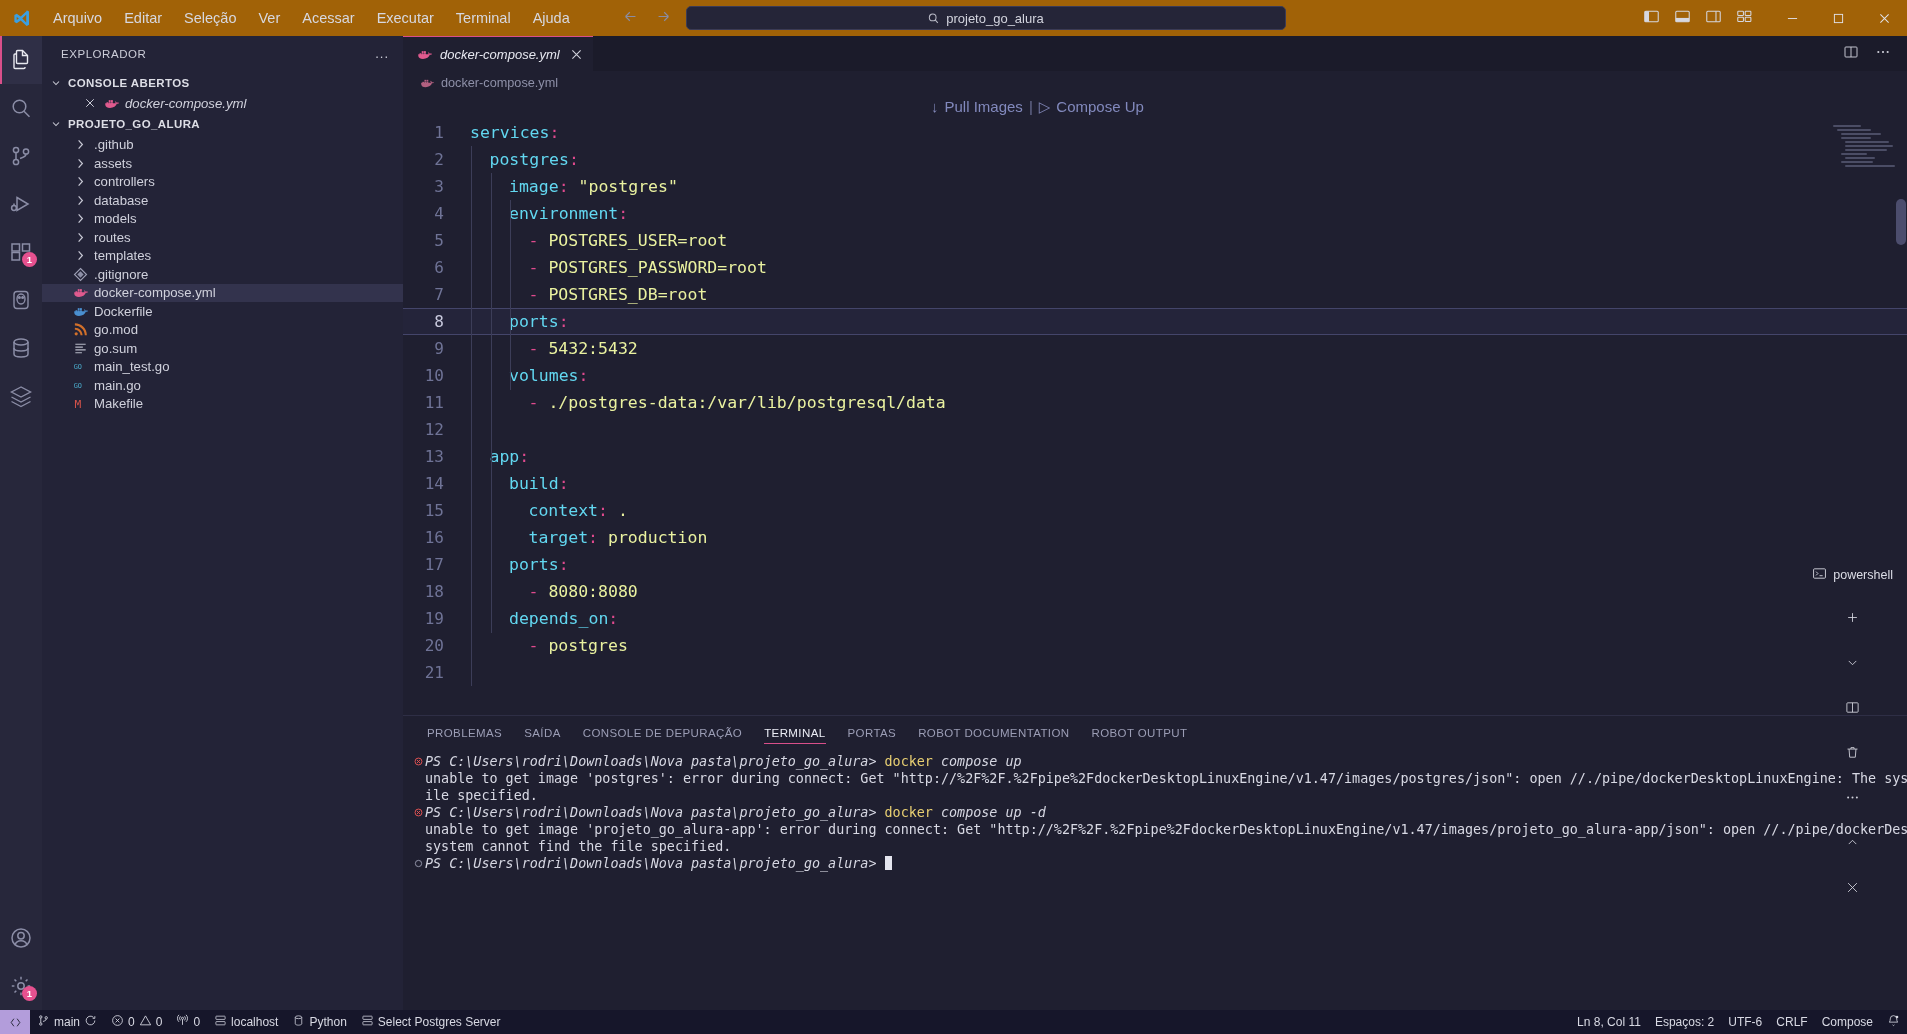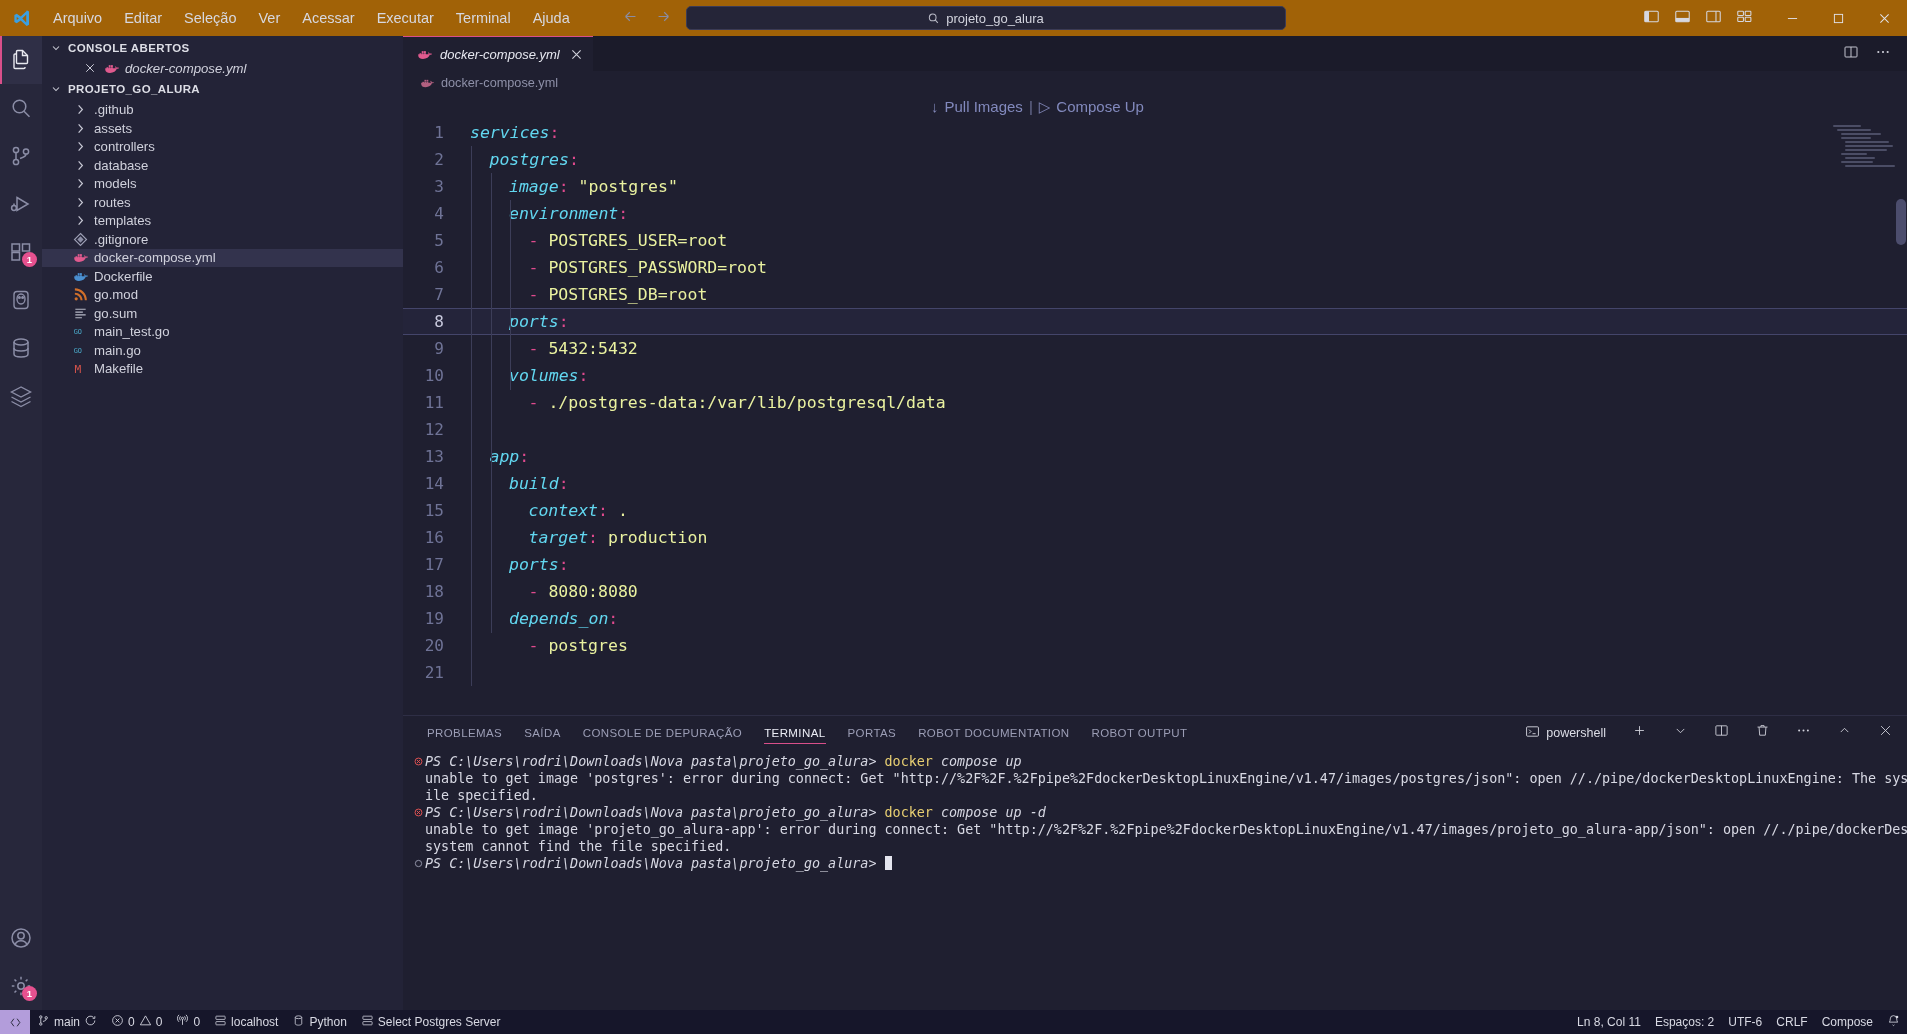--- a/index.html
+++ b/index.html
@@ -127,21 +127,21 @@
     font-size: 16.5px; line-height: 27px; white-space: pre;
   }
   .cline { height: 27px; display: flex; align-items: center; }
   .cline.current { background: #24243a; box-shadow: inset 0 1px 0 #44456a, inset 0 -1px 0 #44456a; }
   .cline.current .lnum { color: #c8c9dd; }
   .lnum {
     width: 67px; min-width: 67px; text-align: right; padding-right: 26px;
     color: #6f7396; font-size: 16px;
   }
   .ctext { position: relative; }
-  .k { color: #62d7f0; font-style: italic; }
+  .k { color: #62d7f0; }
   .p { color: #e04a8e; }
   .s { color: #eaf2a0; }
   .d { color: #e04a8e; }
   .guide {
     position: absolute; top: 0; bottom: 0; width: 1px; background: #3c3d58;
   }
   .minimap {
     position: absolute; right: 14px; top: 6px; width: 62px; height: 60px; opacity: .55;
   }
   .mm-line { height: 2px; background: #6f7391; margin-bottom: 2px; border-radius: 1px; }
@@ -153,21 +153,21 @@
   .panel { height: 295px; min-height: 295px; background: #1f1f30; display: flex; flex-direction: column; border-top: 1px solid #2e2e45; }
   .panel-tabs { height: 33px; display: flex; align-items: center; padding-left: 13px; }
   .ptab {
     font-size: 11.5px; letter-spacing: .4px; color: #9b9db5; padding: 0 11px; height: 33px;
     display: flex; align-items: center; position: relative;
   }
   .ptab.active { color: #eceef6; }
   .ptab.active::after {
     content: ""; position: absolute; left: 11px; right: 11px; bottom: 5px; height: 1.5px; background: #d94f8a;
   }
-  .panel-tabs .p-right { margin-left: auto; display: flex; align-items: center; gap: 26px; padding-right: 14px; color: #d2d3dd; }
+  .panel-tabs .p-right { margin-left: auto; display: flex; align-items: center; gap: 26px; padding-right: 14px; color: #d2d3dd; flex-direction: column; }
   .panel-tabs .p-right svg { width: 15px; height: 15px; }
   .shellname { font-size: 12.5px; color: #dcdde6; display: flex; align-items: center; gap: 6px; }
   .terminal {
     flex: 1; padding: 4px 0 0 8px; font-family: "DejaVu Sans Mono", "Liberation Mono", monospace;
     font-size: 13.4px; line-height: 17px; color: #d6d7e2; overflow: hidden; white-space: pre;
   }
   .tline { display: flex; align-items: flex-start; }
   .tmark { width: 14px; min-width: 14px; display: flex; align-items: center; justify-content: center; height: 17px; }
   .tmark svg { width: 9px; height: 9px; }
   .tbody { white-space: pre; }
@@ -354,20 +354,24 @@
       <div class="ab-item">
         <svg viewBox="0 0 24 24" fill="none" stroke="currentColor" stroke-width="1.5">
             <circle cx="12" cy="12" r="3.2"></circle>
             <path d="M12 2.8v2.6M12 18.6v2.6M21.2 12h-2.6M5.4 12H2.8M18.5 5.5l-1.8 1.8M7.3 16.7l-1.8 1.8M18.5 18.5l-1.8-1.8M7.3 7.3 5.5 5.5"></path>
           </svg>
         <span class="ab-badge">1</span>
       </div>
     </div>
 
     <div class="sidebar">
+      <div class="sb-header">
+        <span>EXPLORADOR</span>
+        <span class="dots">...</span>
+      </div>
 
       <div class="section-title">
         <span class="chev">
           <svg viewBox="0 0 16 16" fill="none" stroke="currentColor" stroke-width="1.4">
               <path d="M4 6l4 4 4-4"></path>
             </svg>
         </span>
         <span>CONSOLE ABERTOS</span>
       </div>
 

